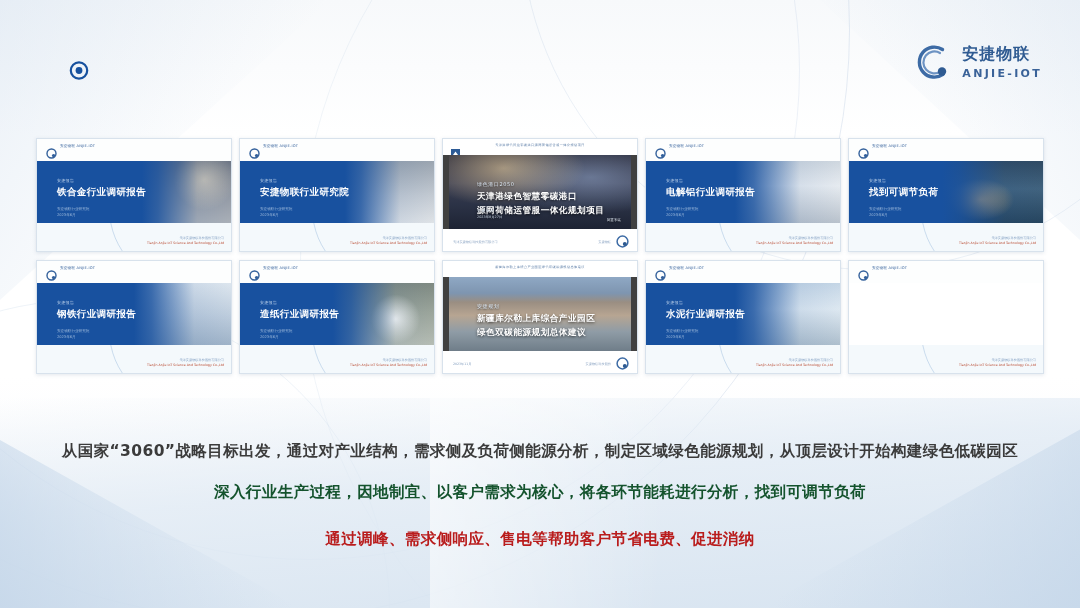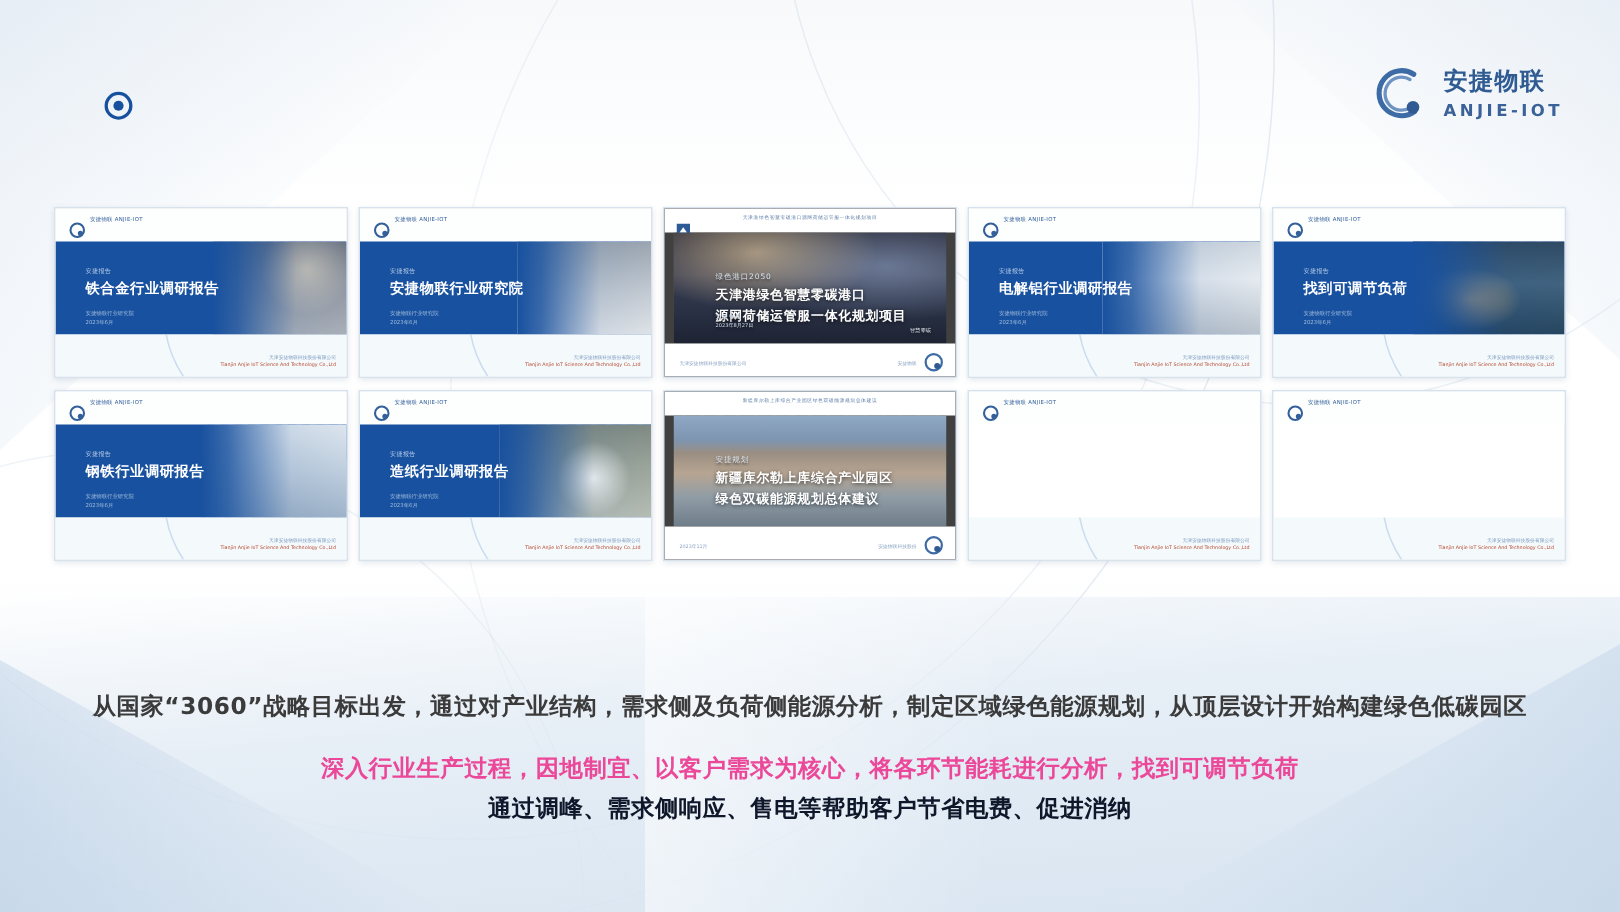--- a/index.html
+++ b/index.html
@@ -248,25 +248,25 @@
       repeating-linear-gradient(270deg, rgba(255,255,255,.28) 0 3px, rgba(70,85,100,.25) 3px 8px);
   }
 
   
   .copy { position:absolute; left:0; right:0; bottom:58px; text-align:center; }
   .copy .l1 {
     font-size:15.5px; font-weight:bold; color:#3b3b3b; letter-spacing:.4px;
     margin-bottom:20px;
   }
   .copy .l2 {
-    font-size:15.5px; font-weight:bold; color:#ec4899; letter-spacing:.4px;
-    margin-bottom:6px;
+    font-size:15.5px; font-weight:bold; color:#14532d; letter-spacing:.4px;
+    margin-bottom:26px;
   }
   .copy .l3 {
-    font-size:15.5px; font-weight:bold; color:#0f172a; letter-spacing:.4px;
+    font-size:15.5px; font-weight:bold; color:#b91c1c; letter-spacing:.4px;
   }
 </style>
 </head>
 <body>
 
 <div class="bg-layer">
   <div class="bg-base"></div>
   <div class="arc a1"></div>
   <div class="arc a2"></div>
   <div class="arc a3"></div>
@@ -536,20 +536,29 @@
     <div class="c-top">
       <span class="mini-logo">
         <svg viewBox="0 0 11 11" width="11" height="11">
             <circle cx="5.5" cy="5.5" r="4.5" fill="none" stroke="#33609b" stroke-width="1.4"></circle>
             <circle cx="7.6" cy="7.6" r="1.7" fill="#33609b"></circle>
           </svg>
       </span>
       <div class="mini-txt">安捷物联
 ANJIE-IOT</div>
     </div>
+    <div class="c-band">
+      <div class="c-photo" style="width:54%">
+          <div class="ph ph-cement"></div>
+        </div>
+      <div class="c-kicker">安捷报告</div>
+      <div class="c-head">水泥行业调研报告</div>
+      <div class="c-sub" style="white-space:pre-line">安捷物联行业研究院
+2023年6月</div>
+    </div>
     <div class="c-bottom">
       <div class="c-foot">
         <div>天津安捷物联科技股份有限公司</div>
         <div class="red">Tianjin Anjie IoT Science And Technology Co.,Ltd</div>
       </div>
     </div>
   </div>
 
   <div class="card">
     <div class="c-top">

